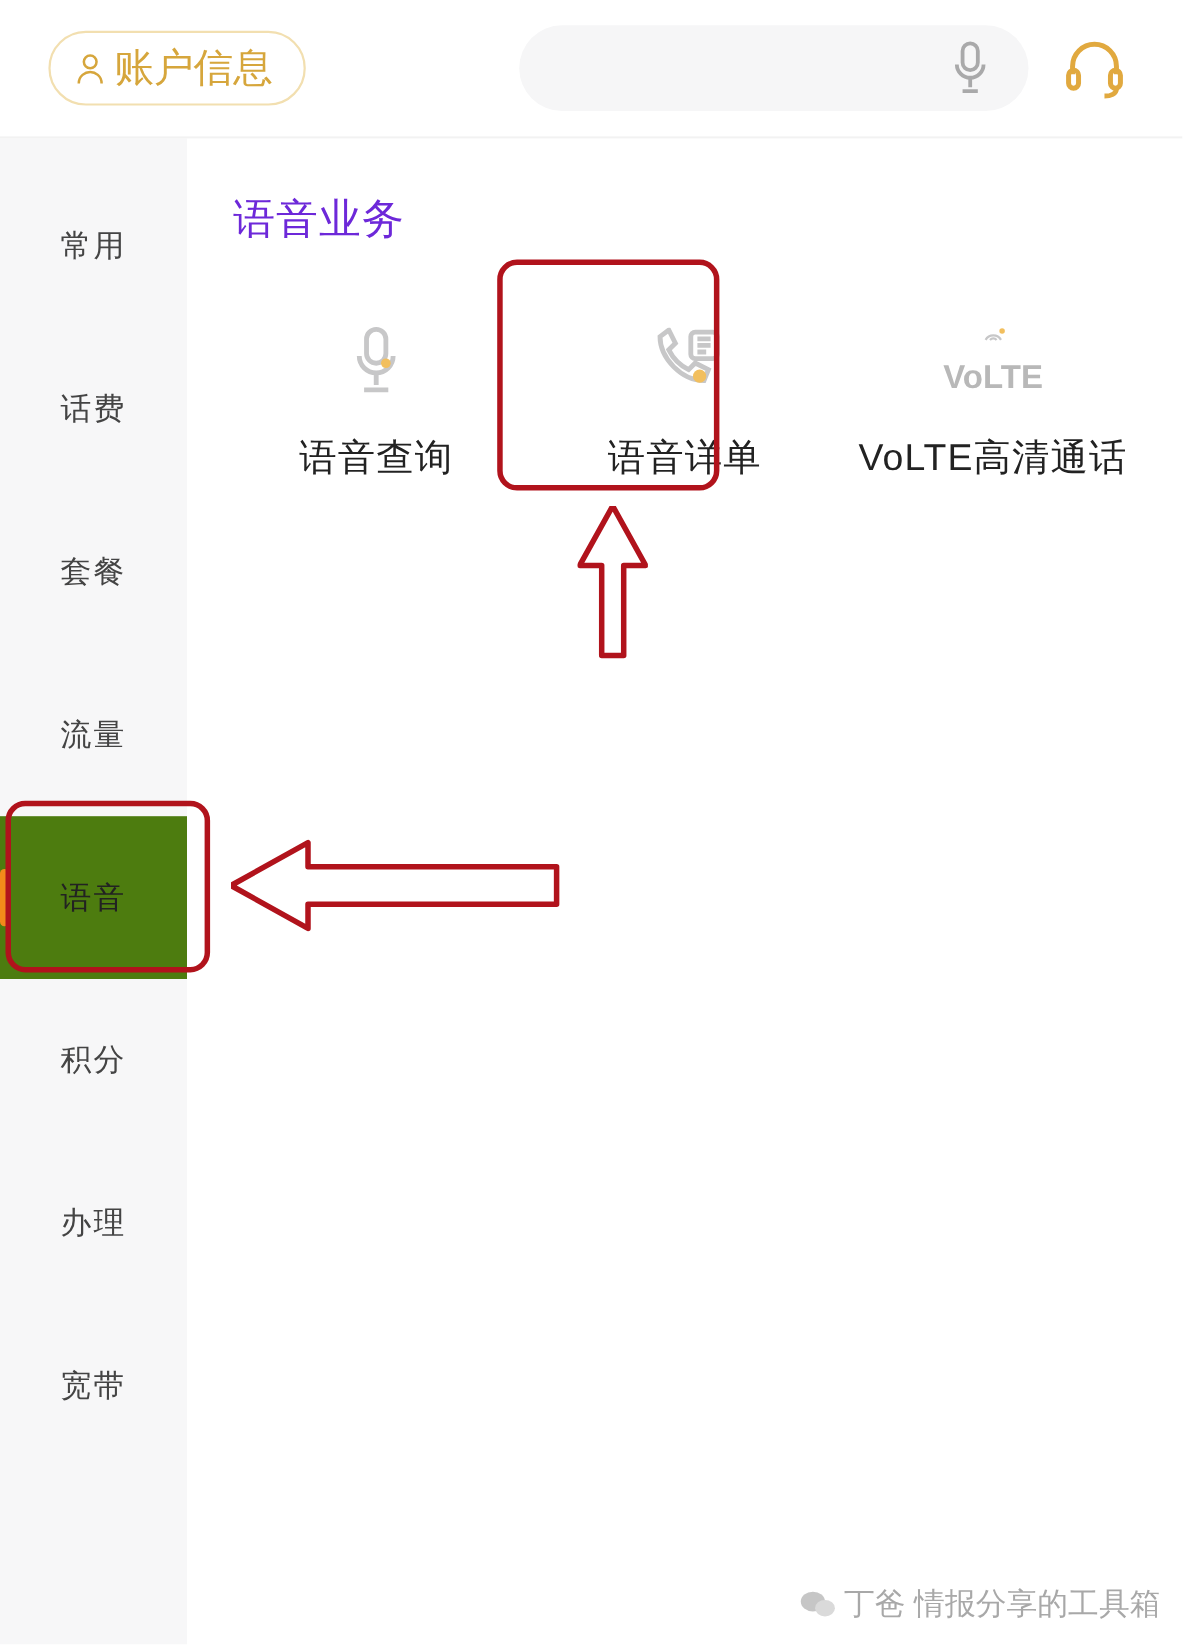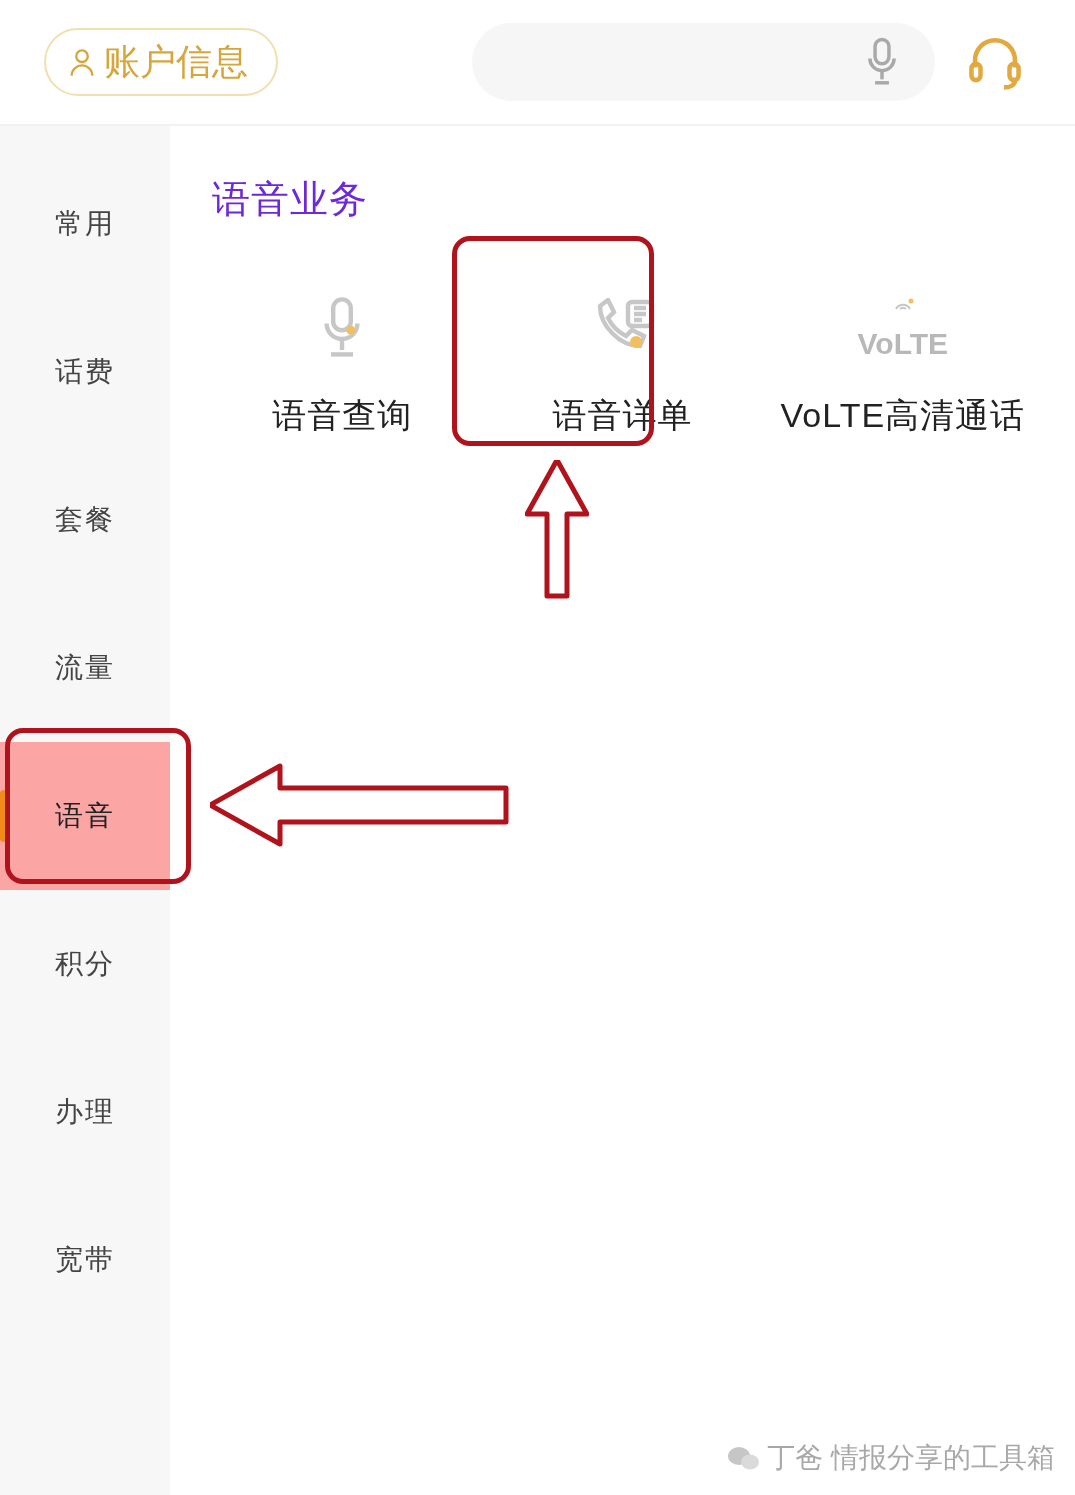--- a/index.html
+++ b/index.html
@@ -66,21 +66,21 @@
     height: 148px;
     display: flex;
     align-items: center;
     justify-content: center;
     font-size: 28px;
     color: #444;
     letter-spacing: 2px;
     position: relative;
   }
   .sidebar-item.active {
-    background: #fca5a5;
+    background: #4d7c0f;
     color: #222;
   }
   .sidebar-item.active::before {
     content: "";
     position: absolute;
     left: 0;
     top: 48px;
     bottom: 48px;
     width: 8px;
     background: #f28a1a;

